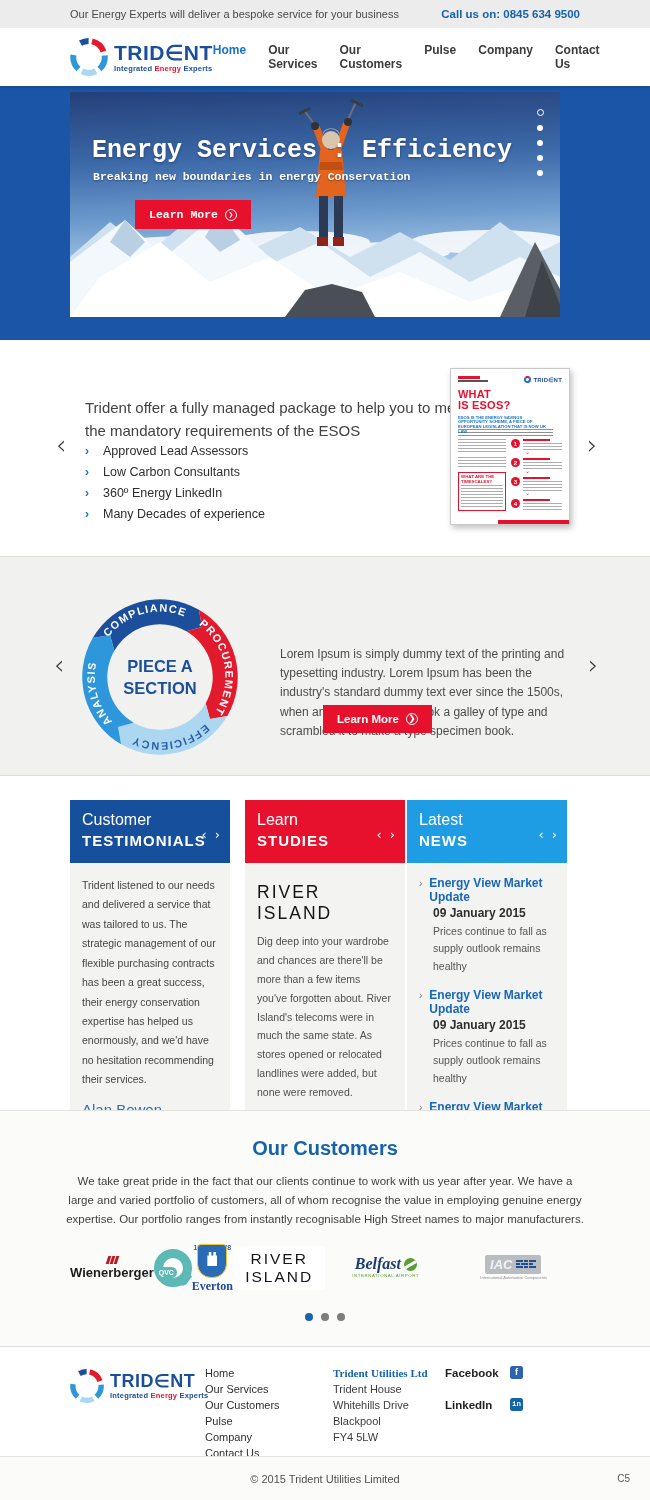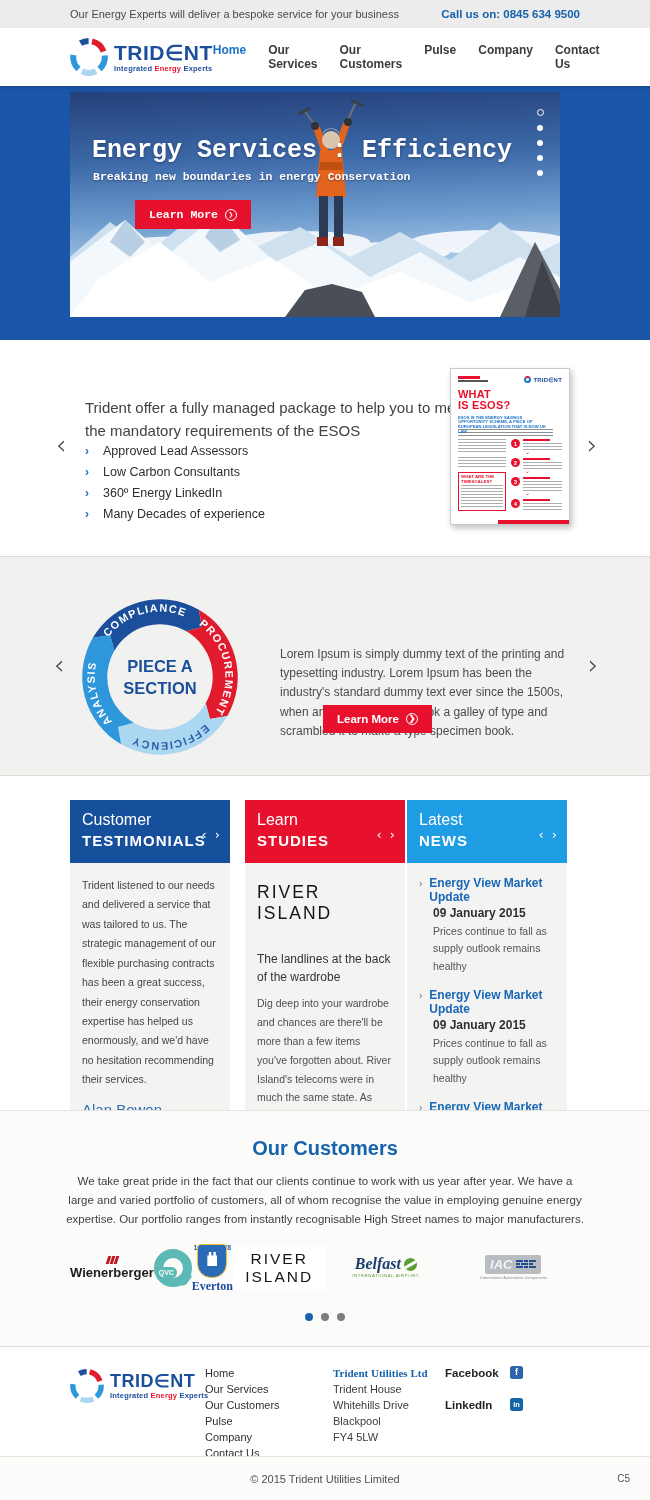--- a/index.html
+++ b/index.html
@@ -153,21 +153,21 @@
   
   .footer { height:110px; background:#fff; border-top:1px solid #e0e0de; position:relative; }
   .f-logo { position:absolute; left:70px; top:22px; }
   .f-nav { position:absolute; left:205px; top:18px; }
   .f-nav div { font-size:11px; color:#2f2f2f; line-height:16px; cursor:pointer; }
   .f-addr { position:absolute; left:333px; top:18px; font-size:11px; color:#3c3c3c; line-height:16px; }
   .f-addr .co { color:#1663ac; font-weight:bold; font-size:11px;font-family:Liberation Serif, serif; }
   .f-soc-label { position:absolute; font-size:11.5px; font-weight:bold; color:#1f1f1f; cursor:pointer; }
   .soc-icon { position:absolute; width:13px; height:13px; border-radius:2.5px; color:#fff; font-size:9px; font-weight:bold;
     display:flex; align-items:center; justify-content:center; cursor:pointer; line-height:1; }
-  .fb { background:#2e64ad; } .li { background:#1465a8; font-size:7.5px; }
+  .fb { background:#2e64ad; } .li { background:#1465a8; font-size:7.5px;font-family:Liberation Mono, monospace; }
 
   
   .bottombar { height:44px; background:#fbfbfa; border-top:1px solid #e4e4e1; position:relative; display:flex; align-items:center; justify-content:center; }
   .copyright { font-size:11px; color:#4f4f4f; }
   .docref { position:absolute; right:20px; top:16px; font-size:10px; color:#555; }
 </style>
 </head>
 <body>
 
 <div class="page">
@@ -411,21 +411,20 @@
       <div class="col-head head-red">
         <div class="sm">Learn</div>
         <div class="bg">STUDIES</div>
         <div class="arr">
             <span>‹</span>
             <span>›</span>
           </div>
       </div>
       <div class="col-body">
         <div class="cs-brand">RIVER ISLAND</div>
-        <div class="cs-sub">The landlines at the back of the wardrobe</div>
         <div class="cs-body">Dig deep into your wardrobe and chances are there'll be more than a few items you've forgotten about. River Island's telecoms were in much the same state. As stores opened or relocated landlines were added, but none were removed.</div>
       </div>
     </div>
 
     <div class="col" style="left:407px;">
       <div class="col-head head-sky">
         <div class="sm">Latest</div>
         <div class="bg">NEWS</div>
         <div class="arr">
             <span>‹</span>

